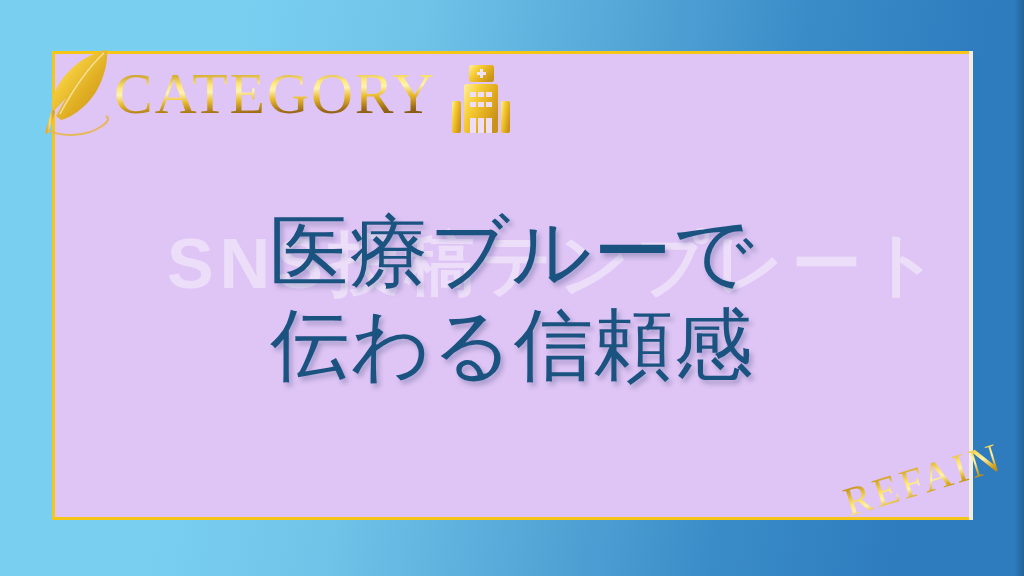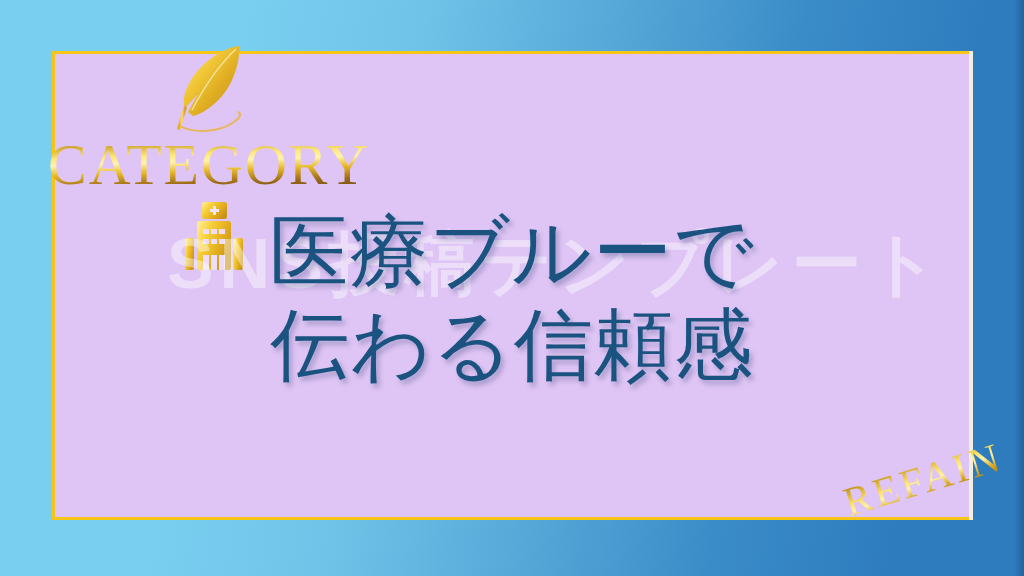--- a/index.html
+++ b/index.html
@@ -61,21 +61,20 @@
   }
 
   
   .header-row {
     position: absolute;
     left: 44px;
     top: 42px;
     display: flex;
     align-items: center;
     height: 100px;
-    flex-direction: column;
   }
 
   .quill-icon {
     width: 72px;
     height: 92px;
     margin-right: -6px;
     flex: 0 0 auto;
   }
 
   .category-word {

